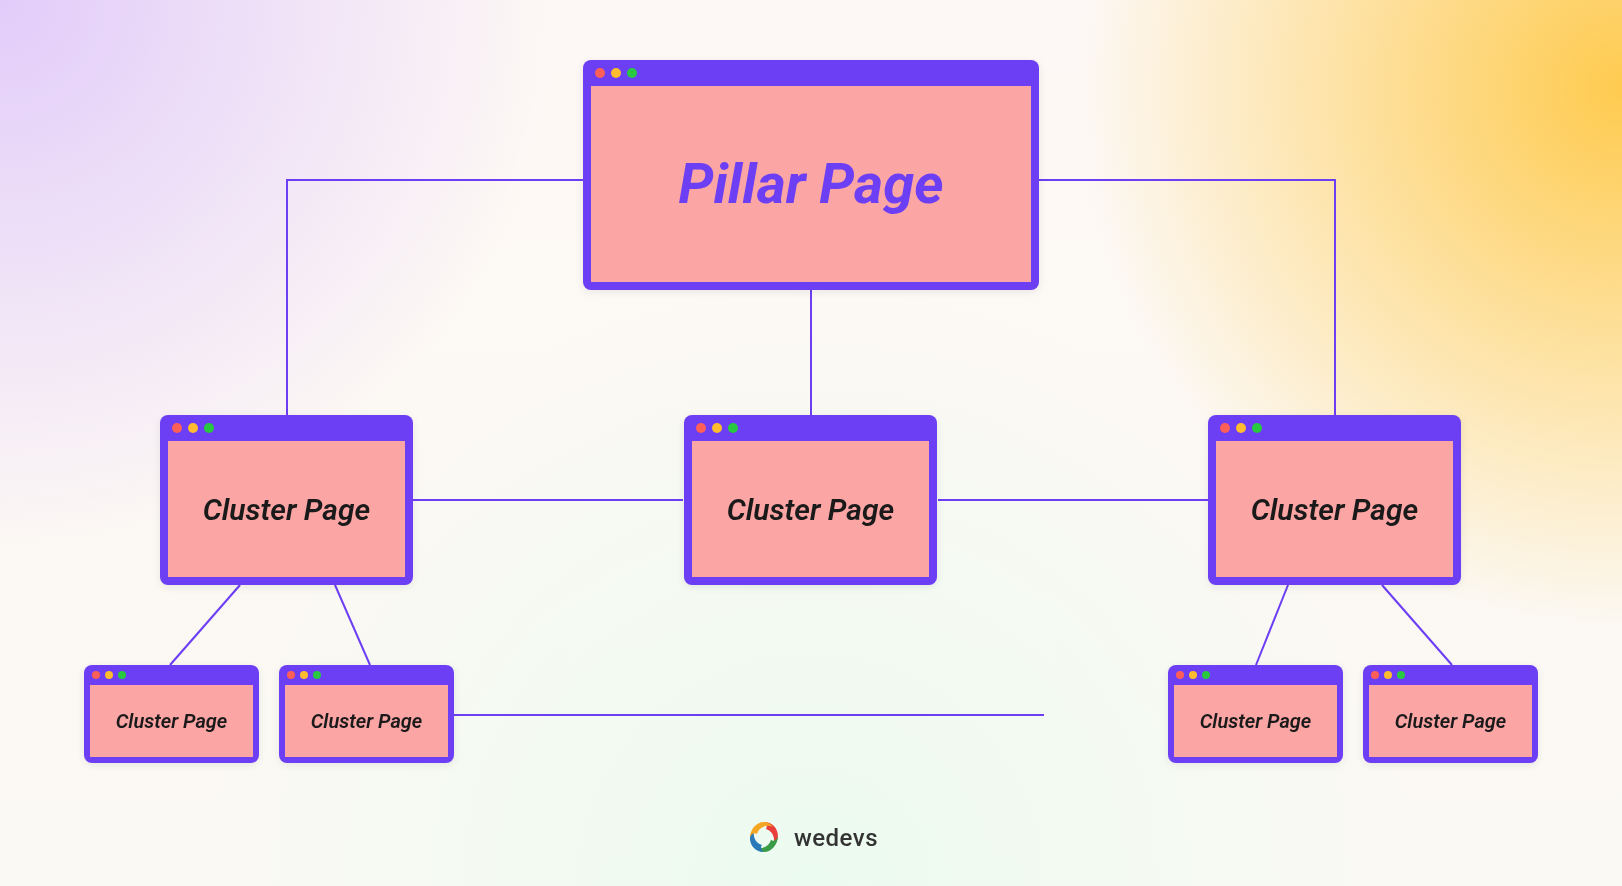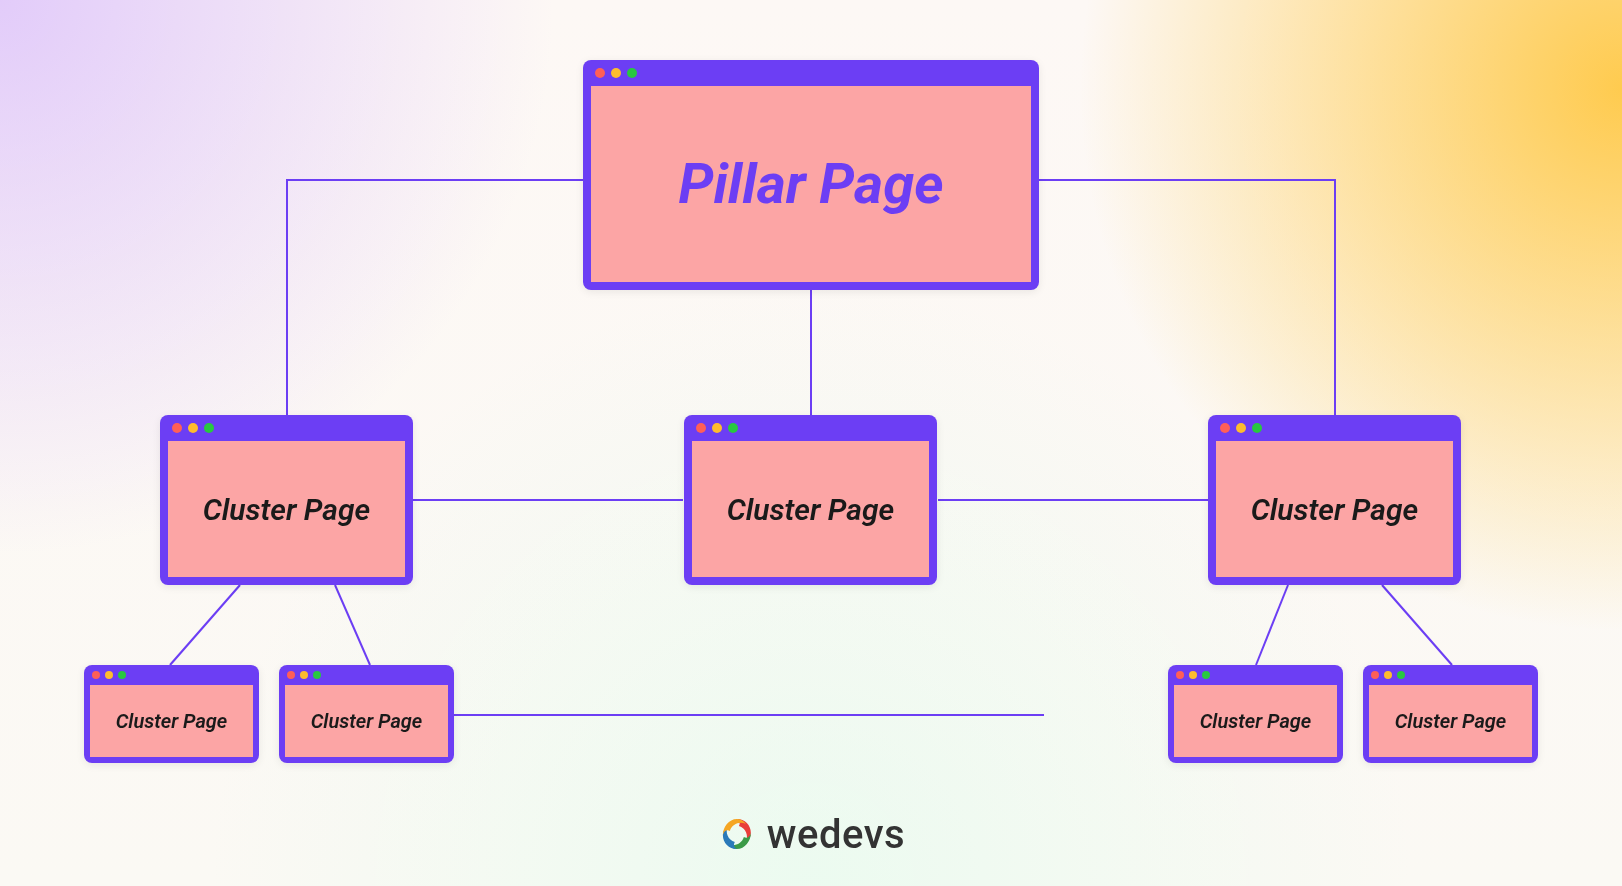--- a/index.html
+++ b/index.html
@@ -87,21 +87,21 @@
     .logo {
       position: absolute;
       left: 50%;
       transform: translateX(-50%);
       bottom: 28px;
       display: flex;
       align-items: center;
       gap: 10px;
     }
     .logo-text {
-      font-size: 40px;
+      font-size: 24px;
       font-weight: 500;
       color: #333;
       letter-spacing: 0.5px;
     }
     .logo-mark {
       width: 40px;
       height: 40px;
       position: relative;
     }
   </style>

